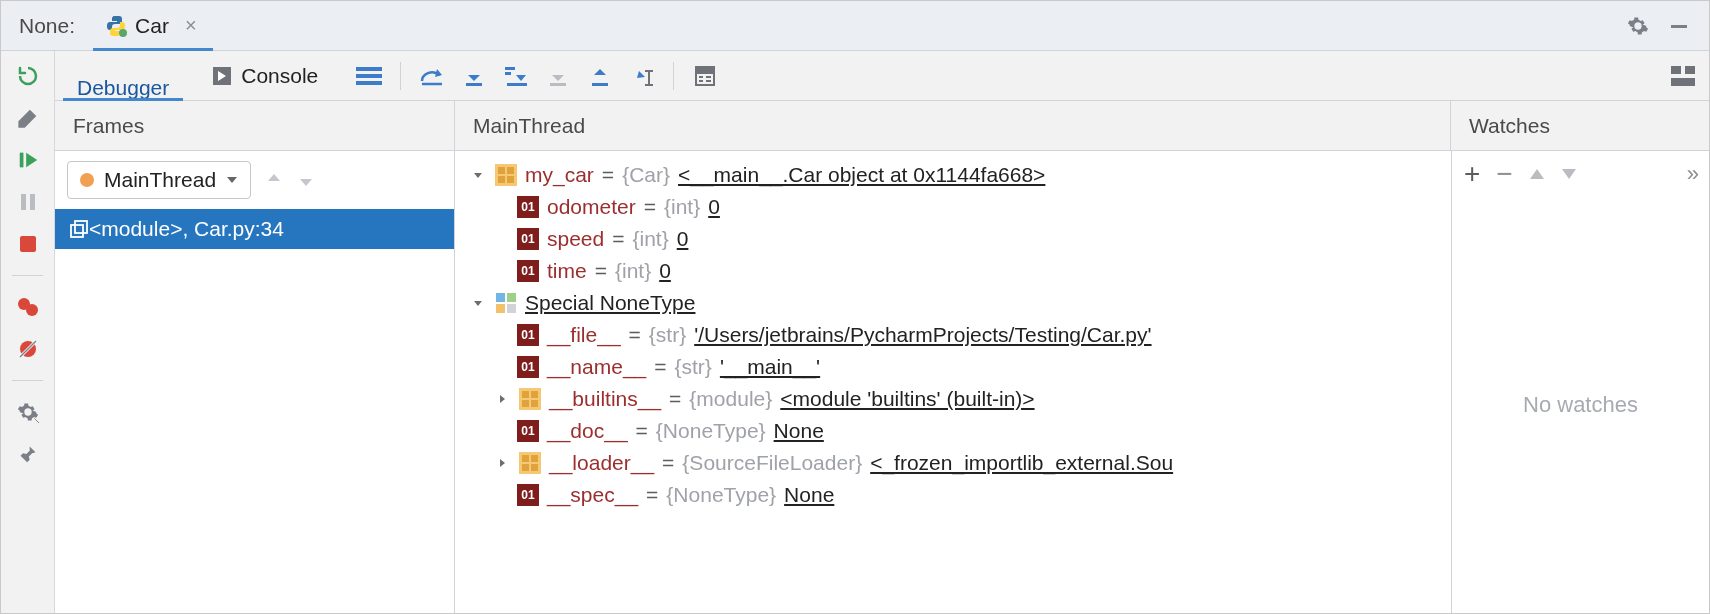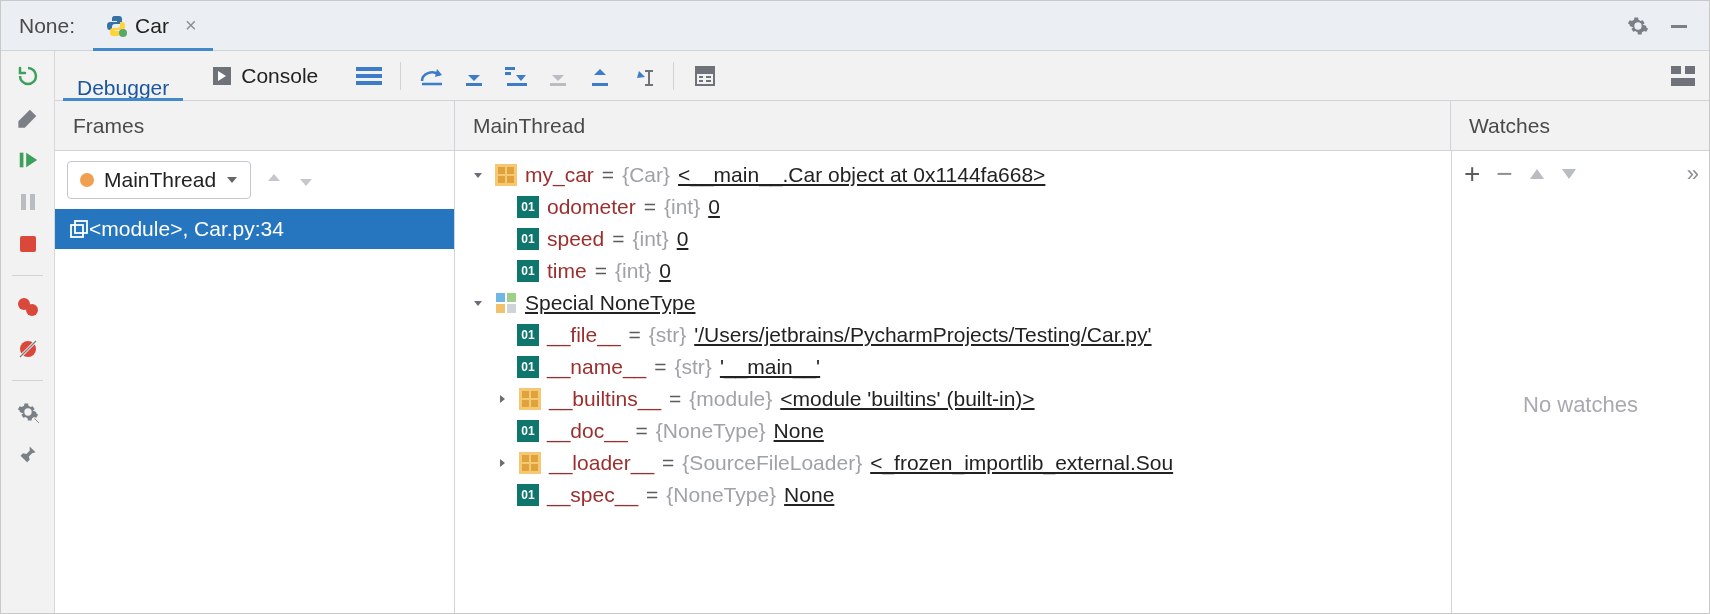--- a/index.html
+++ b/index.html
@@ -49,21 +49,21 @@
   .frame-item { display:flex; align-items:center; gap:0; padding:8px 14px; background:#2675bf; color:#fff; font-size:21px; }
   .frame-item .frame-icon { width:20px; height:20px; display:inline-flex; }
   .vars-pane { flex:1; background:#fff; overflow:hidden; display:flex; flex-direction:column; }
   .vars-tree { padding:8px 6px; font-size:21px; color:#222; overflow:hidden; }
   .row { display:flex; align-items:center; gap:8px; padding:4px 8px; white-space:nowrap; }
   .indent1 { padding-left: 8px; }
   .indent2 { padding-left: 56px; }
   .chevron { width:18px; color:#6b6e74; display:inline-flex; justify-content:center; }
   .type-icon { width:22px; height:22px; display:inline-flex; align-items:center; justify-content:center; font-size:12px; font-weight:bold; }
   .icon-obj { background:#f7c873; }
-  .icon-int { background:#0f766e; color:#fff; }
+  .icon-int { background:#7f1d1d; color:#fff; }
   .varname { color:#9c2e2e; }
   .eq { color:#5a5c60; }
   .typetxt { color:#9fa2a7; }
   .valtxt { color:#222;text-decoration:underline; }
   .watches-pane { width:258px; border-left:1px solid #d0d3d7; background:#fff; display:flex; flex-direction:column; }
   .watch-toolbar { height:46px; display:flex; align-items:center; gap:16px; padding:0 12px; border-bottom:0; }
   .watch-toolbar .wbtn { color:#8b8f95; font-size:22px; }
   .watch-toolbar .spacer { flex:1; }
   .watch-body { flex:1; display:flex; align-items:center; justify-content:center; color:#a7aab0; font-size:22px; }
   svg { display:block; }

